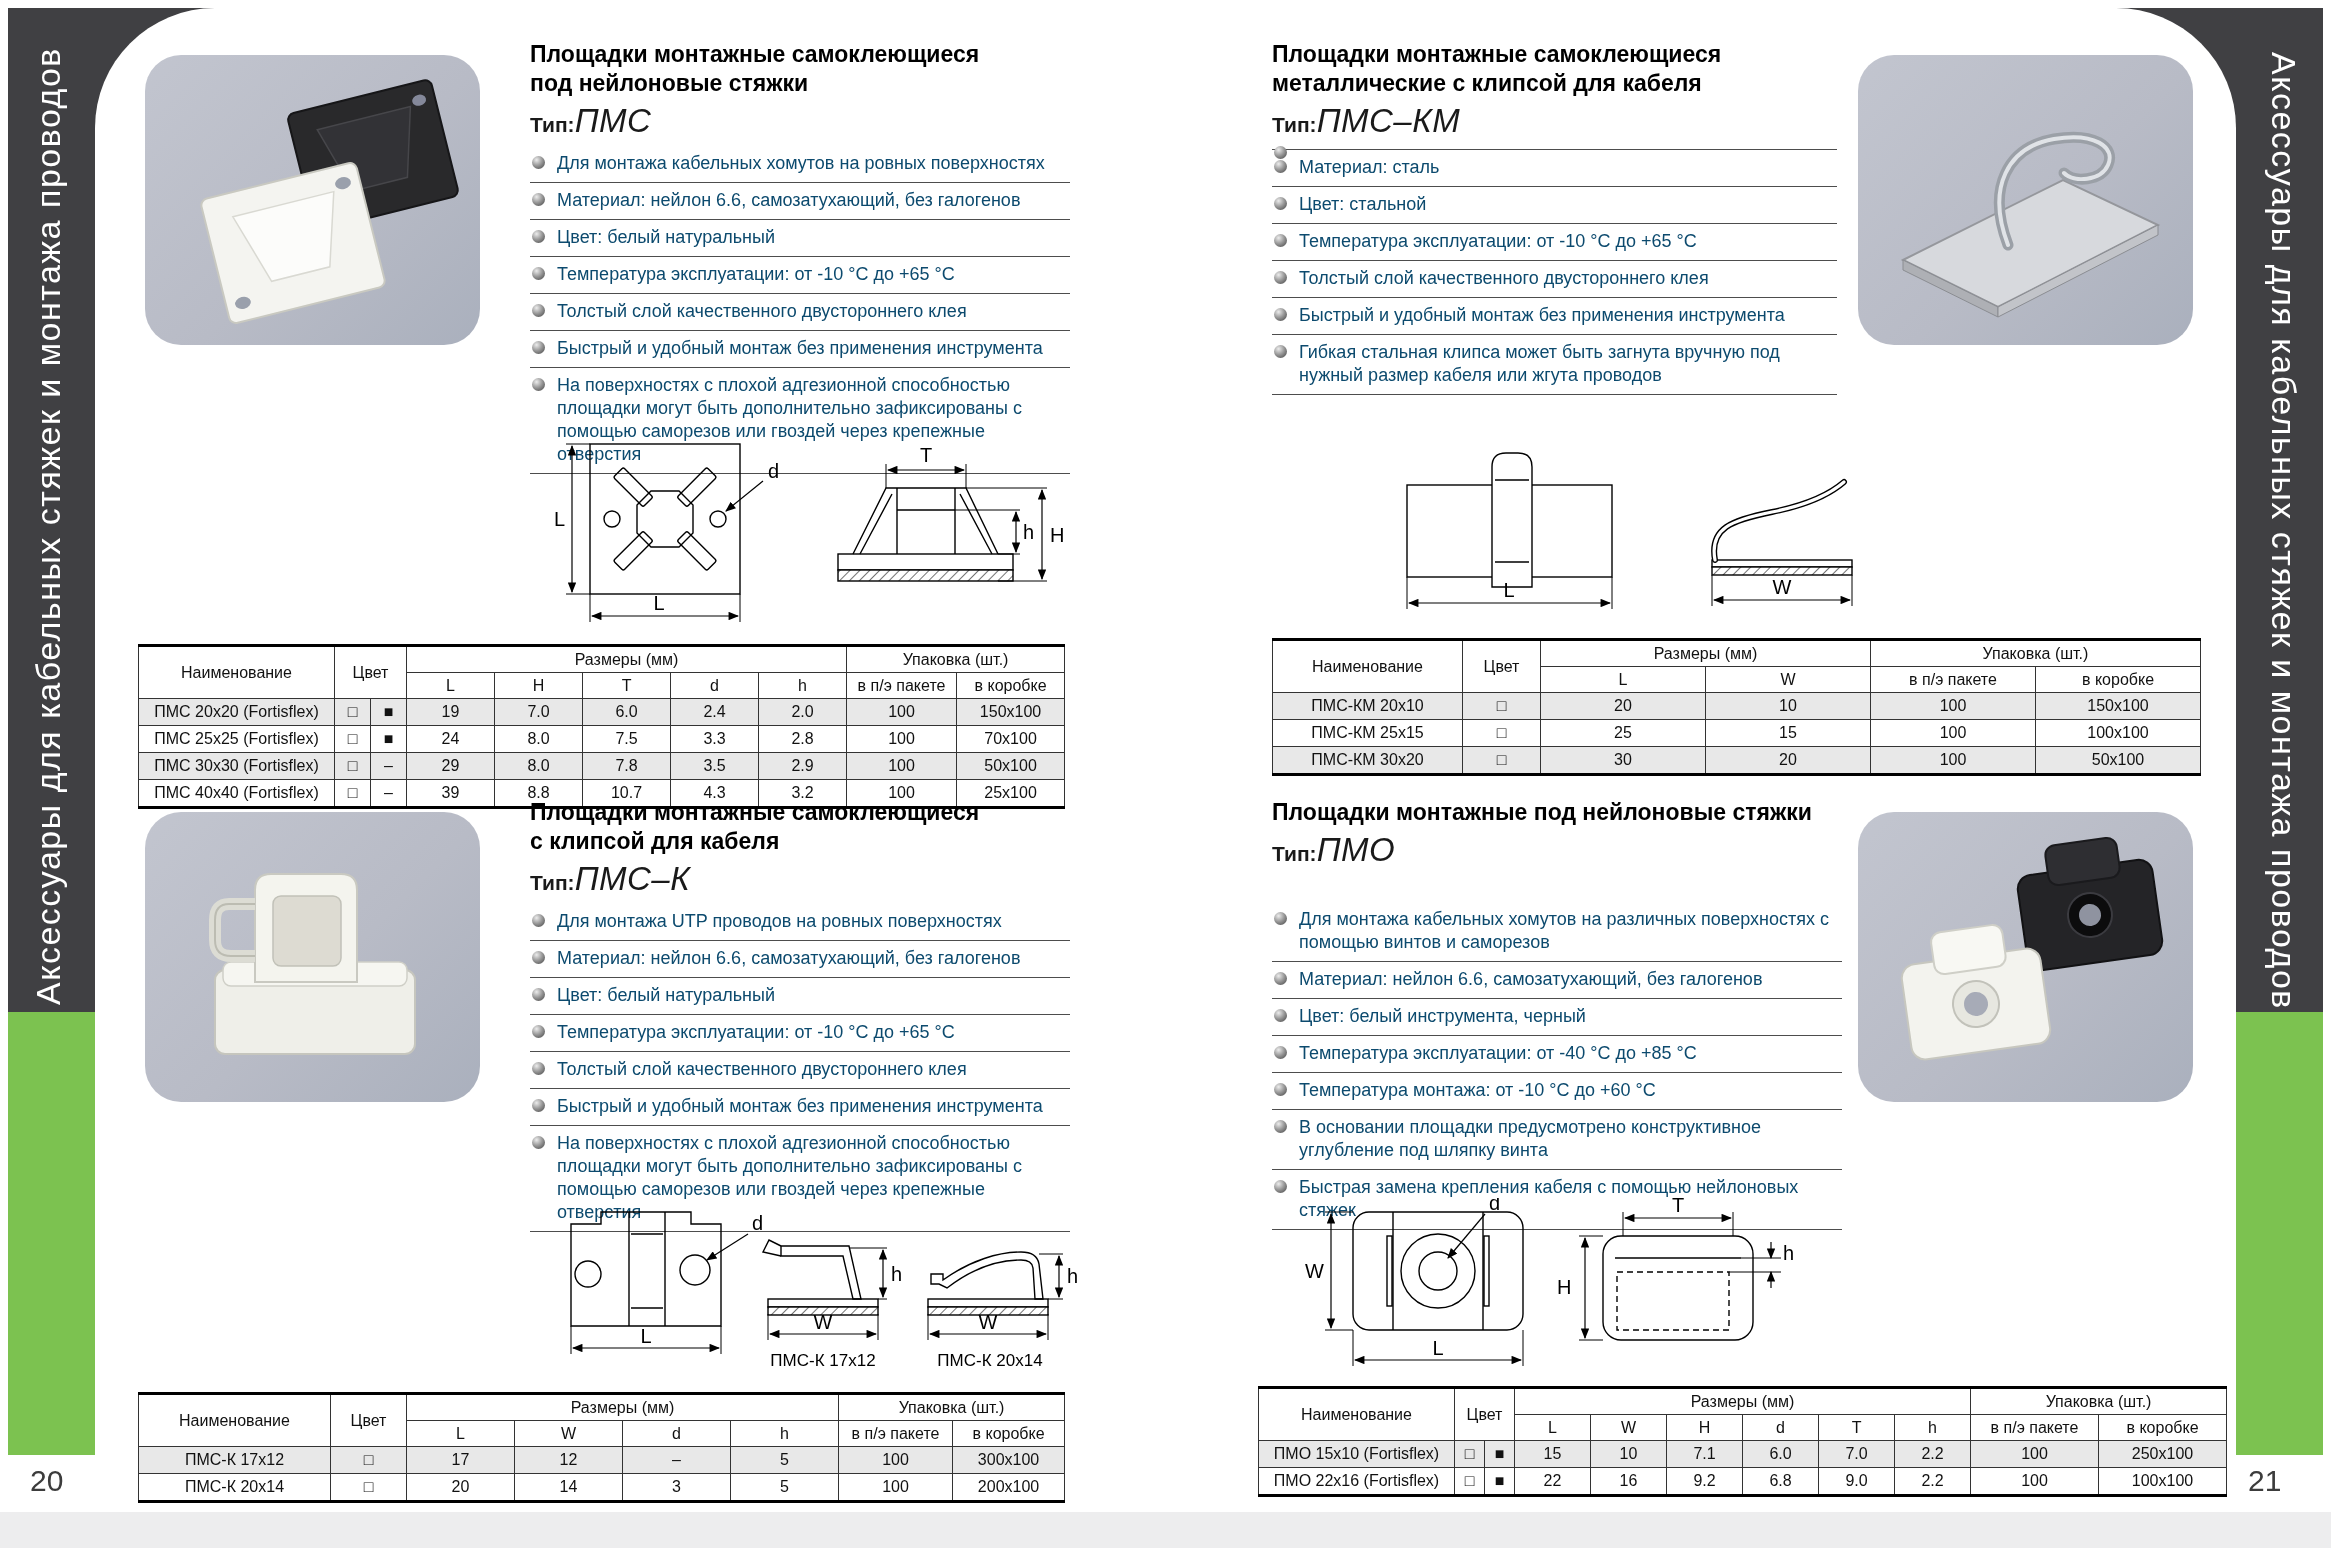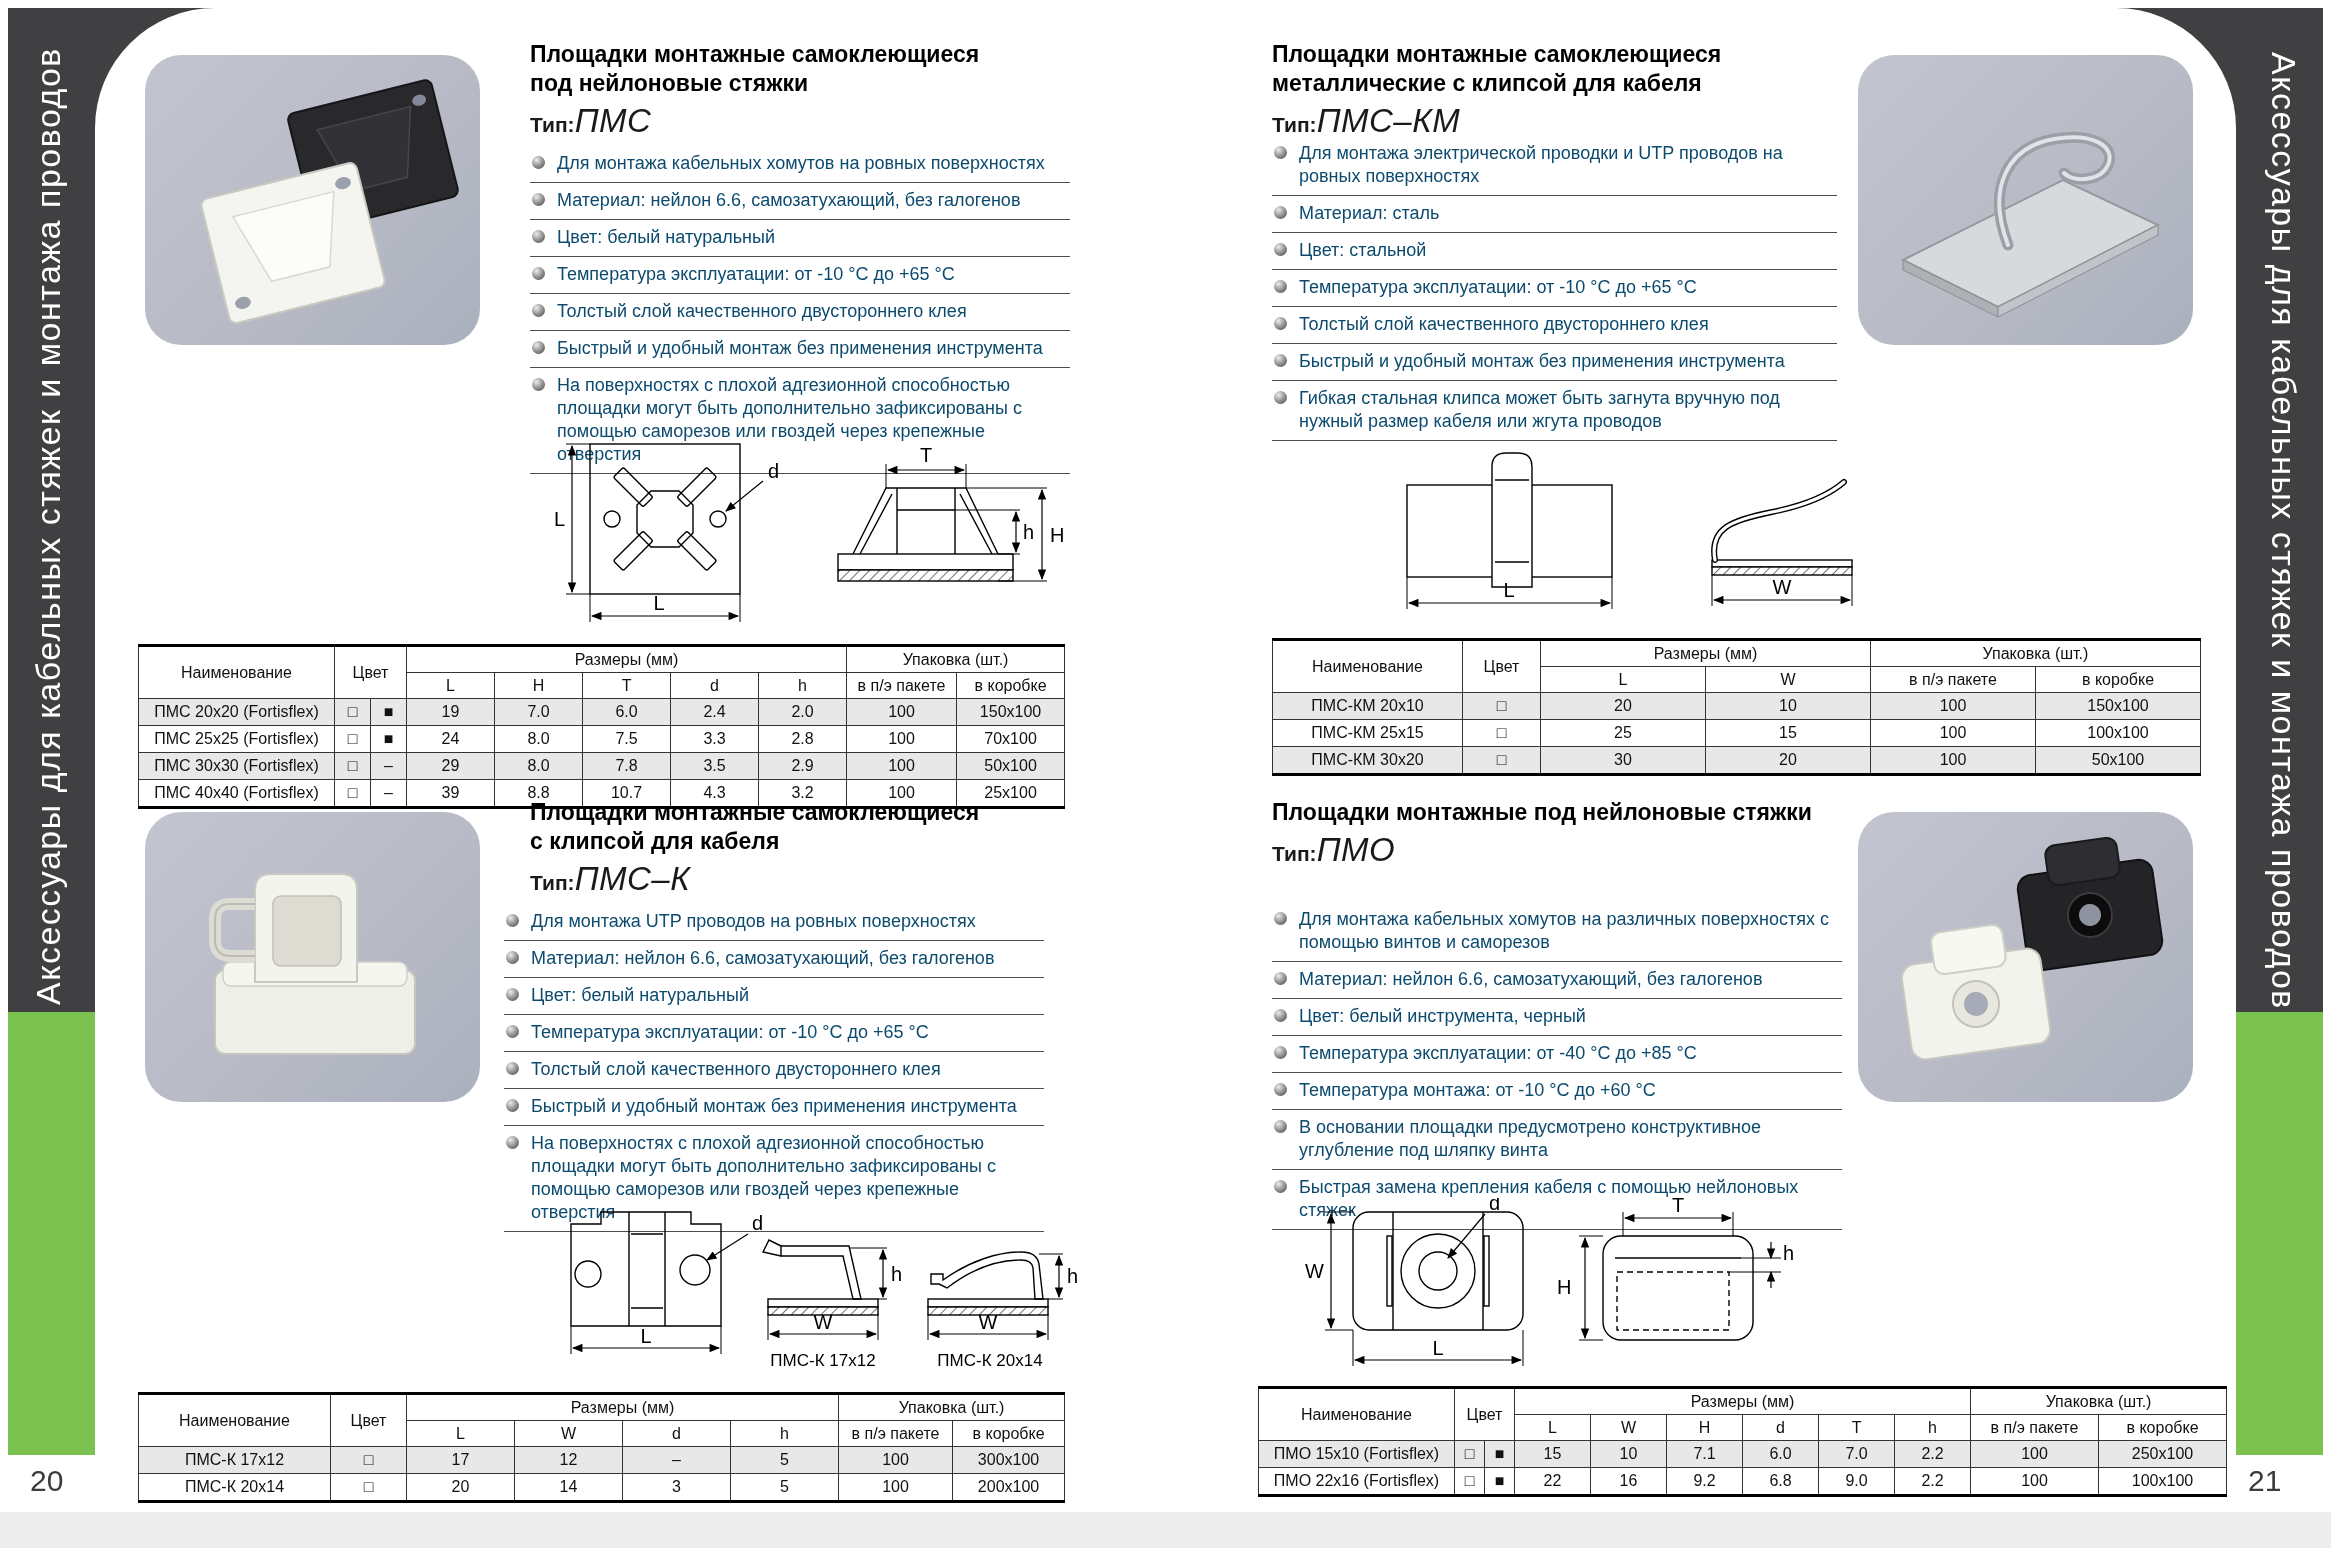--- a/index.html
+++ b/index.html
@@ -245,21 +245,21 @@
 
   <div class="titleblk" style="left:1272px;top:40px;width:600px;">
     <div class="t1">Площадки монтажные самоклеющиеся</div>
     <div class="t1">металлические с клипсой для кабеля</div>
     <div class="typ">
       <span class="tl">Тип:</span><span class="tv">ПМС–КМ</span>
     </div>
   </div>
 
   <div class="bullets" style="left:1272px;top:136px;width:565px;">
-      <div class="bullet"><span class="ball"></span><span class="btxt">Для монтажа электрической проводки и UTP проводов на ровных поверхностях</span></div>
+      <div class="bullet"><span class="ball"></span></div>
       <div class="bullet"><span class="ball"></span><span class="btxt">Материал: сталь</span></div>
       <div class="bullet"><span class="ball"></span><span class="btxt">Цвет: стальной</span></div>
       <div class="bullet"><span class="ball"></span><span class="btxt">Температура эксплуатации: от -10 °С до +65 °С</span></div>
       <div class="bullet"><span class="ball"></span><span class="btxt">Толстый слой качественного двустороннего клея</span></div>
       <div class="bullet"><span class="ball"></span><span class="btxt">Быстрый и удобный монтаж без применения инструмента</span></div>
       <div class="bullet"><span class="ball"></span><span class="btxt">Гибкая стальная клипса может быть загнута вручную под нужный размер кабеля или жгута проводов</span></div>
     </div>
 
   <div class="photo" style="left:1858px;top:55px;">
     <svg viewBox="0 0 335 290">
@@ -362,21 +362,21 @@
   </div>
 
   <div class="titleblk" style="left:530px;top:798px;width:600px;">
     <div class="t1">Площадки монтажные самоклеющиеся</div>
     <div class="t1">с клипсой для кабеля</div>
     <div class="typ">
       <span class="tl">Тип:</span><span class="tv">ПМС–К</span>
     </div>
   </div>
 
-  <div class="bullets" style="left:504px;top:904px;width:540px;">
+  <div class="bullets" style="left:530px;top:904px;width:540px;">
       <div class="bullet"><span class="ball"></span><span class="btxt">Для монтажа UTP проводов на ровных поверхностях</span></div>
       <div class="bullet"><span class="ball"></span><span class="btxt">Материал: нейлон 6.6, самозатухающий, без галогенов</span></div>
       <div class="bullet"><span class="ball"></span><span class="btxt">Цвет: белый натуральный</span></div>
       <div class="bullet"><span class="ball"></span><span class="btxt">Температура эксплуатации: от -10 °С до +65 °С</span></div>
       <div class="bullet"><span class="ball"></span><span class="btxt">Толстый слой качественного двустороннего клея</span></div>
       <div class="bullet"><span class="ball"></span><span class="btxt">Быстрый и удобный монтаж без применения инструмента</span></div>
       <div class="bullet"><span class="ball"></span><span class="btxt">На поверхностях с плохой адгезионной способностью площадки могут быть дополнительно зафиксированы с помощью саморезов или гвоздей через крепежные отверстия</span></div>
     </div>
 
   <div class="diag" style="left:543px;top:1196px;">

